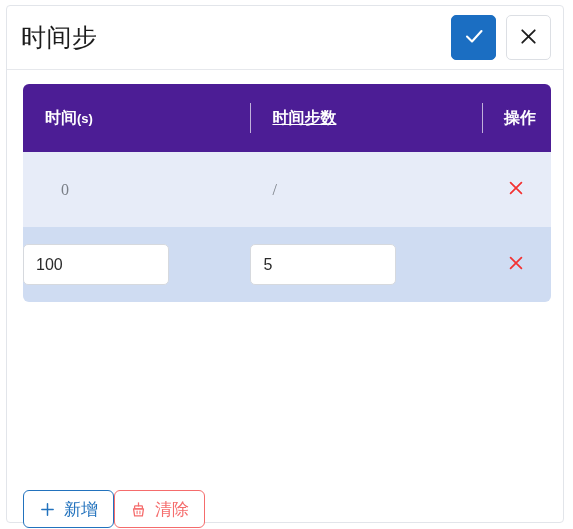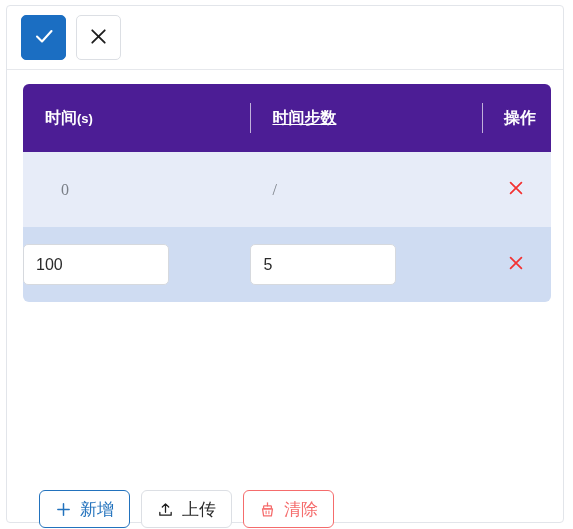--- a/index.html
+++ b/index.html
@@ -165,25 +165,24 @@
     height: 26px;
     background: transparent;
     border: none;
     cursor: pointer;
     padding: 0;
   }
 
   
   .footer-bar {
     position: absolute;
-    left: 32px;
+    left: 16px;
     top: 420px;
     display: flex;
     align-items: center;
-    gap: 11px;
   }
   .ftr-btn {
     height: 38px;
     border-radius: 6px;
     background: #ffffff;
     display: inline-flex;
     align-items: center;
     justify-content: center;
     gap: 8px;
     font-size: 17px;
@@ -198,20 +197,21 @@
   .ftr-btn.clear  { border: 1px solid #f56c6c; color: #f56c6c; }
 
   .ftr-icon { display: inline-flex; align-items: center; }
 </style>
 </head>
 <body>
 
 <div class="dialog-card">
 
   <div class="dialog-header">
+    <div class="dialog-title">时间步</div>
     <div class="header-actions">
       <button class="hdr-btn confirm">
         <span class="hdr-ico">
           <svg width="24" height="24" viewBox="0 0 24 24" fill="none">
             <path d="M5 12.5 L10 17.5 L19.5 7" stroke="#ffffff" stroke-width="2.1" stroke-linecap="round" stroke-linejoin="round"></path>
           </svg>
         </span>
       </button>
       <button class="hdr-btn cancel">
         <span class="hdr-ico">
@@ -285,29 +285,20 @@
 
       <button class="ftr-btn add">
         <span class="ftr-icon">
           <svg width="17" height="17" viewBox="0 0 24 24" fill="none">
             <path d="M12 4 V20 M4 12 H20" stroke="#2272bd" stroke-width="2.1" stroke-linecap="round"></path>
           </svg>
         </span>
         <span>新增</span>
       </button>
 
-      <button class="ftr-btn upload">
-        <span class="ftr-icon">
-          <svg width="17" height="17" viewBox="0 0 24 24" fill="none">
-            <path d="M12 16 V4 M12 4 L7.5 8.5 M12 4 L16.5 8.5" stroke="#1d1d1d" stroke-width="1.8" stroke-linecap="round" stroke-linejoin="round"></path>
-            <path d="M4 16 V20 H20 V16" stroke="#1d1d1d" stroke-width="1.8" stroke-linecap="round" stroke-linejoin="round"></path>
-          </svg>
-        </span>
-        <span>上传</span>
-      </button>
 
       <button class="ftr-btn clear">
         <span class="ftr-icon">
           <svg width="17" height="17" viewBox="0 0 24 24" fill="none">
             <path d="M12 2.5 V7" stroke="#f56c6c" stroke-width="1.8" stroke-linecap="round"></path>
             <rect x="6.5" y="7" width="11" height="4" rx="0.8" stroke="#f56c6c" stroke-width="1.8"></rect>
             <path d="M5 11 H19 L17.5 21 H6.5 Z" stroke="#f56c6c" stroke-width="1.8" stroke-linejoin="round"></path>
             <path d="M10 14 V18 M14 14 V18" stroke="#f56c6c" stroke-width="1.5" stroke-linecap="round"></path>
           </svg>
         </span>

